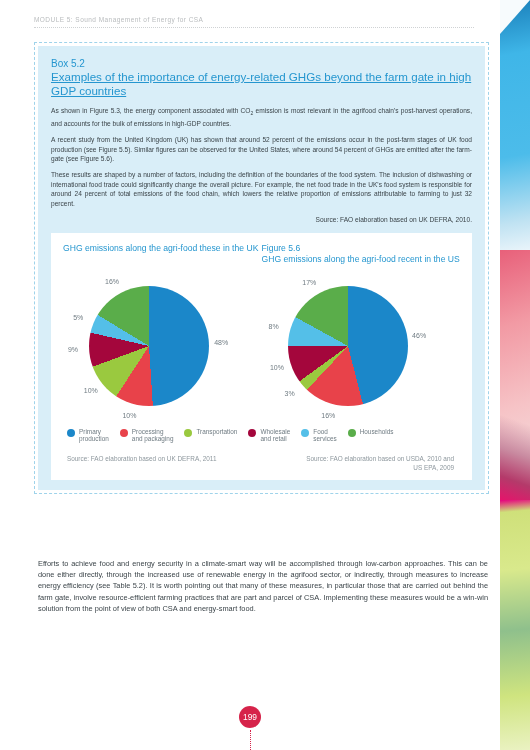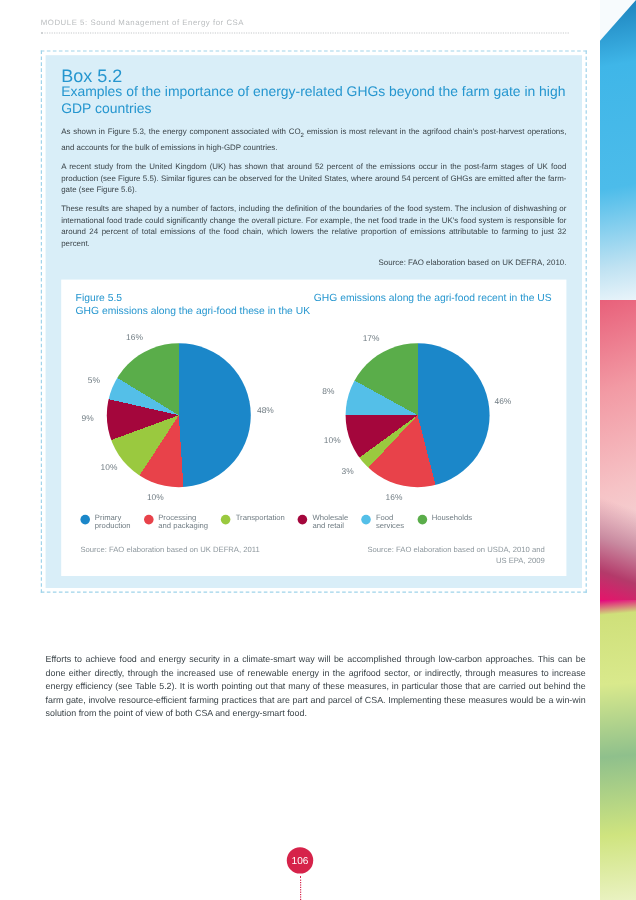--- a/index.html
+++ b/index.html
@@ -40,22 +40,22 @@
 
   
   .box-outer{
     position:absolute;left:34px;top:42px;width:455px;
     border:1px dashed #9fd3ea;
     padding:3px;
     box-sizing:border-box;
   }
   .box-inner{background:#d9eef8;padding:11px 13px 10px 13px;}
 
-  .box-label{color:#2596cf;font-size:15px;line-height:13px;}
-  .box-title{color:#2596cf;font-size:11.6px;line-height:14px;margin-bottom:8px;}
+  .box-label{color:#2596cf;font-size:10px;line-height:13px;}
+  .box-title{color:#2596cf;font-size:11.6px;line-height:14px;margin-bottom:8px;text-decoration:underline;}
 
   .box-para{
     color:#3b4449;font-size:6.6px;line-height:9.4px;
     text-align:justify;margin:0 0 7px 0;
   }
   .box-para sub{font-size:5px;}
   .box-source{
     color:#3b4449;font-size:6.6px;line-height:9.4px;
     text-align:right;margin:3px 0 9px 0;
   }
@@ -91,21 +91,21 @@
 
   
   .fig-sources{display:flex;margin-top:11px;}
   .fig-src{width:50%;color:#8d979d;font-size:6.4px;line-height:9px;}
   .fig-src.left{padding-left:4px;}
   .fig-src.right{text-align:right;padding-right:6px;}
   .fig-src.right .l1{display:block;}
 
   
   .body-para{
-    position:absolute;left:38px;top:544px;width:450px;
+    position:absolute;left:38px;top:558px;width:450px;
     color:#3b4449;font-size:7.4px;line-height:11.2px;text-align:justify;
   }
 
   
   .pagenum-wrap{position:absolute;left:0;top:706px;width:500px;text-align:center;}
   .pagenum{
     display:inline-block;width:22px;height:22px;border-radius:50%;
     background:#d6234a;color:#ffffff;font-size:8.4px;line-height:22px;
   }
   .pagenum-tail{
@@ -134,24 +134,24 @@
     <p class="box-para">As shown in Figure 5.3, the energy component associated with CO<sub>2</sub> emission is most relevant in the agrifood chain's post-harvest operations, and accounts for the bulk of emissions in high-GDP countries.</p>
     <p class="box-para">A recent study from the United Kingdom (UK) has shown that around 52 percent of the emissions occur in the post-farm stages of UK food production (see Figure 5.5). Similar figures can be observed for the United States, where around 54 percent of GHGs are emitted after the farm-gate (see Figure 5.6).</p>
     <p class="box-para">These results are shaped by a number of factors, including the definition of the boundaries of the food system. The inclusion of dishwashing or international food trade could significantly change the overall picture. For example, the net food trade in the UK's food system is responsible for around 24 percent of total emissions of the food chain, which lowers the relative proportion of emissions attributable to farming to just 32 percent.</p>
 
     <div class="box-source">Source: FAO elaboration based on UK DEFRA, 2010.</div>
 
     <div class="figpanel">
 
       <div class="fig-heads">
         <div class="fig-head">
-          <span class="fnum">Figure 5.5</span>
           <span>GHG emissions along the agri-food these in the UK</span>
         </div>
         <div class="fig-head">
+          <span class="fnum">Figure 5.6</span>
           <span>GHG emissions along the agri-food recent in the US</span>
         </div>
       </div>
 
       <div class="charts-row">
         <div class="chart-cell">
           <div class="pie-wrap" id="pie-wrap-0" style="left: 26px; top: 12px; width: 120px; height: 120px;">
             <div class="pie" id="pie-0" style="width: 120px; height: 120px; background: conic-gradient(rgb(27, 135, 201) 0deg, rgb(27, 135, 201) 176.327deg, rgb(232, 66, 74) 176.327deg, rgb(232, 66, 74) 213.061deg, rgb(154, 201, 63) 213.061deg, rgb(154, 201, 63) 249.796deg, rgb(164, 6, 60) 249.796deg, rgb(164, 6, 60) 282.857deg, rgb(84, 191, 232) 282.857deg, rgb(84, 191, 232) 301.224deg, rgb(90, 173, 74) 301.224deg, rgb(90, 173, 74) 360deg);"></div>
           <div class="pie-label" style="left: 125.162px; top: 53.6538px;">48%</div>
               <div class="pie-label" style="left: 33.4325px; top: 126.806px;">10%</div>
@@ -209,15 +209,15 @@
         </div>
       </div>
 
     </div>
   </div>
 </div>
 
 <div class="body-para">Efforts to achieve food and energy security in a climate-smart way will be accomplished through low-carbon approaches. This can be done either directly, through the increased use of renewable energy in the agrifood sector, or indirectly, through measures to increase energy efficiency (see Table 5.2). It is worth pointing out that many of these measures, in particular those that are carried out behind the farm gate, involve resource-efficient farming practices that are part and parcel of CSA. Implementing these measures would be a win-win solution from the point of view of both CSA and energy-smart food.</div>
 
 <div class="pagenum-wrap">
-  <div class="pagenum">106</div>
+  <div class="pagenum">199</div>
   <div class="pagenum-tail"></div>
 </div>
 
 </body></html>

